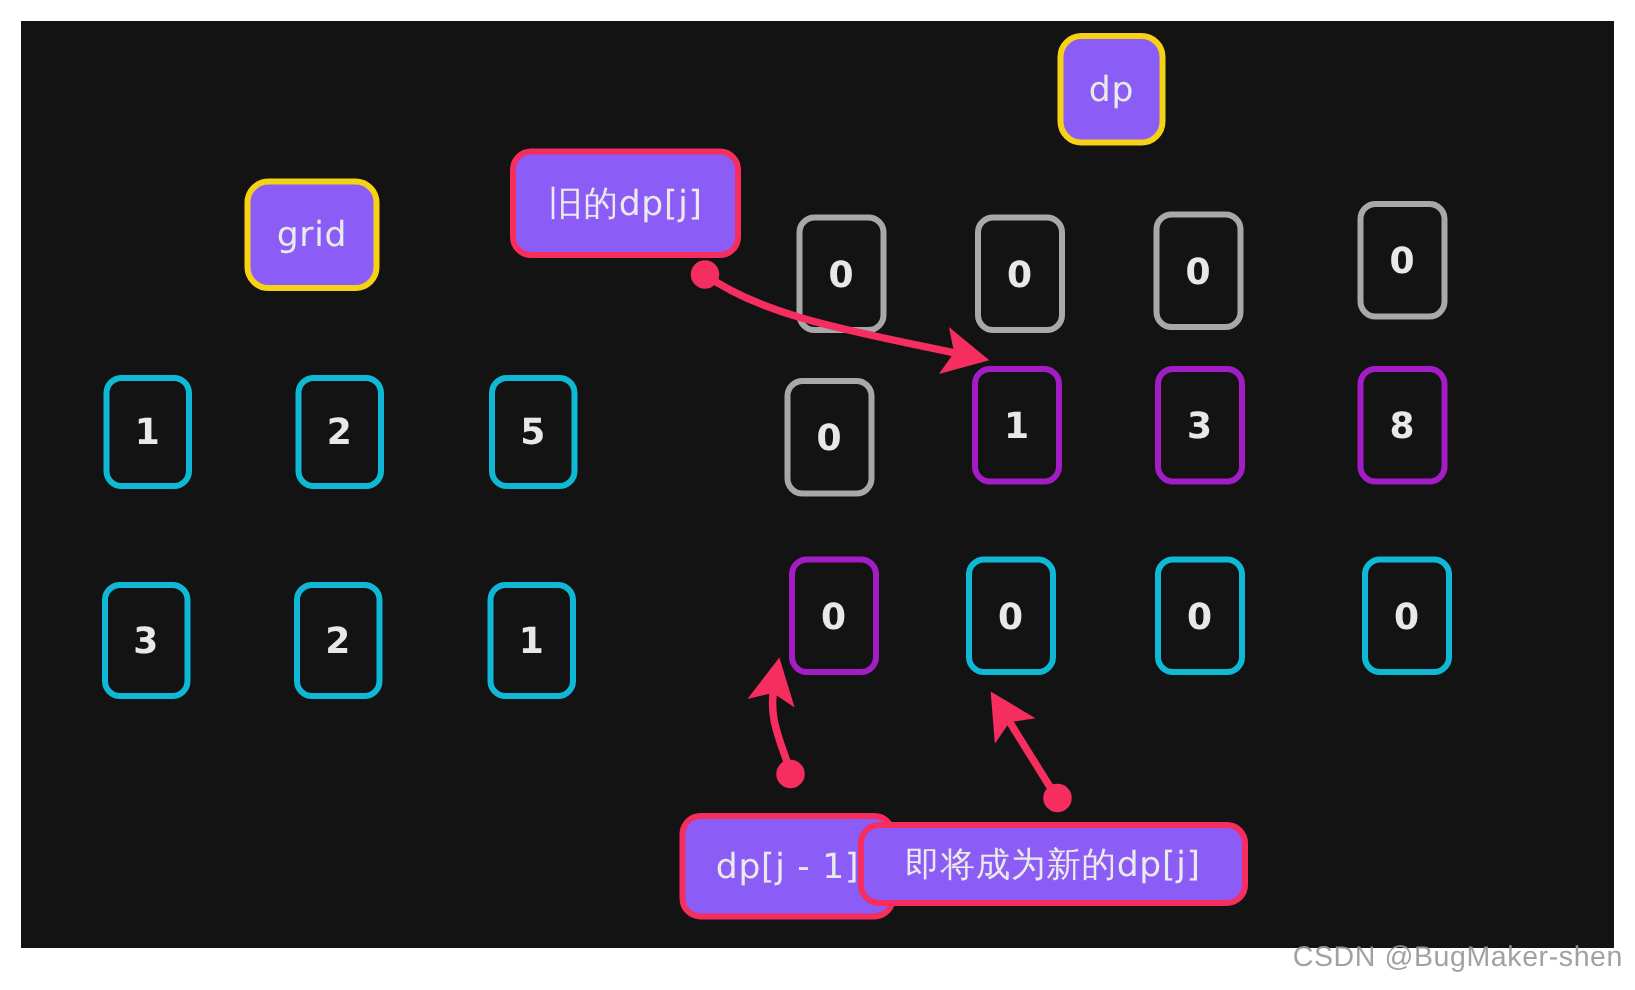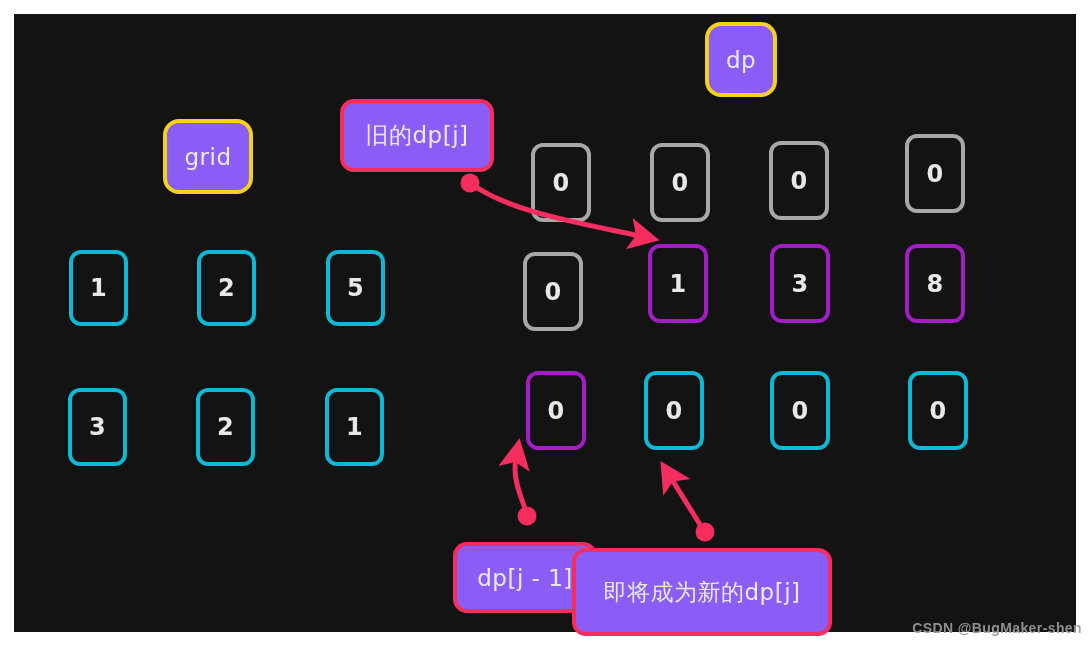--- a/index.html
+++ b/index.html
@@ -76,28 +76,27 @@
     left: 0;
     top: 0;
     width: 1090px;
     height: 660px;
     pointer-events: none;
   }
 
   .watermark {
     position: absolute;
     right: 8px;
-    bottom: 24px;
+    bottom: 10px;
     color: #9a9a9a;
-    font-size: 14px;
+    font-size: 19px;
     font-family: "Liberation Sans", sans-serif;
     letter-spacing: 0.4px;
     opacity: 0.92;
     white-space: nowrap;
-    font-weight: bold;
   }
 </style>
 </head>
 <body>
 
 <div id="canvas">
 
   <div id="panel"></div>
 
   <div class="label-box yellow" style="left:163px; top:119px; width:90px; height:75px;justify-content:center;">
@@ -109,21 +108,21 @@
   </div>
 
   <div class="label-box pink" style="left:340px; top:99px; width:154px; height:73px;">
     <span>旧的dp[j]</span>
   </div>
 
   <div class="label-box pink" style="left:405px; top:542px; width:144px; height:71px;margin-left:48px;">
     <span>dp[j - 1]</span>
   </div>
 
-  <div class="label-box pink" style="left:572px; top:548px; width:260px; height:88px;">
+  <div class="label-box pink" style="left:572px; top:548px; width:260px; height:56px;">
     <span>即将成为新的dp[j]</span>
   </div>
 
   <div class="cell cyan" style="left:69px;  top:250px; width:59px; height:76px;">
     <span>1</span>
   </div>
   <div class="cell cyan" style="left:197px; top:250px; width:59px; height:76px;">
     <span>2</span>
   </div>
   <div class="cell cyan" style="left:326px; top:250px; width:59px; height:76px;">

